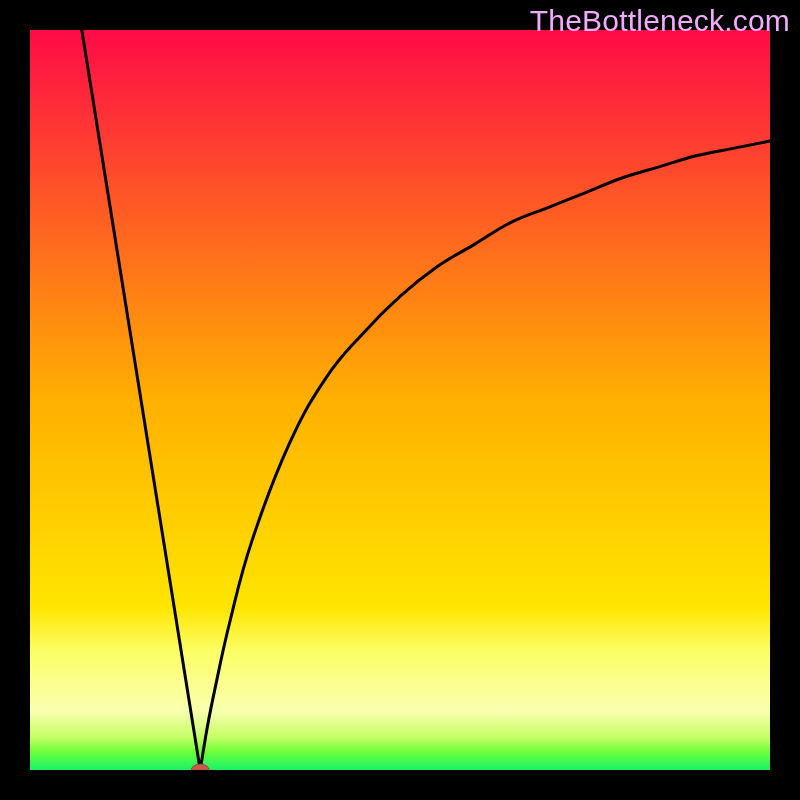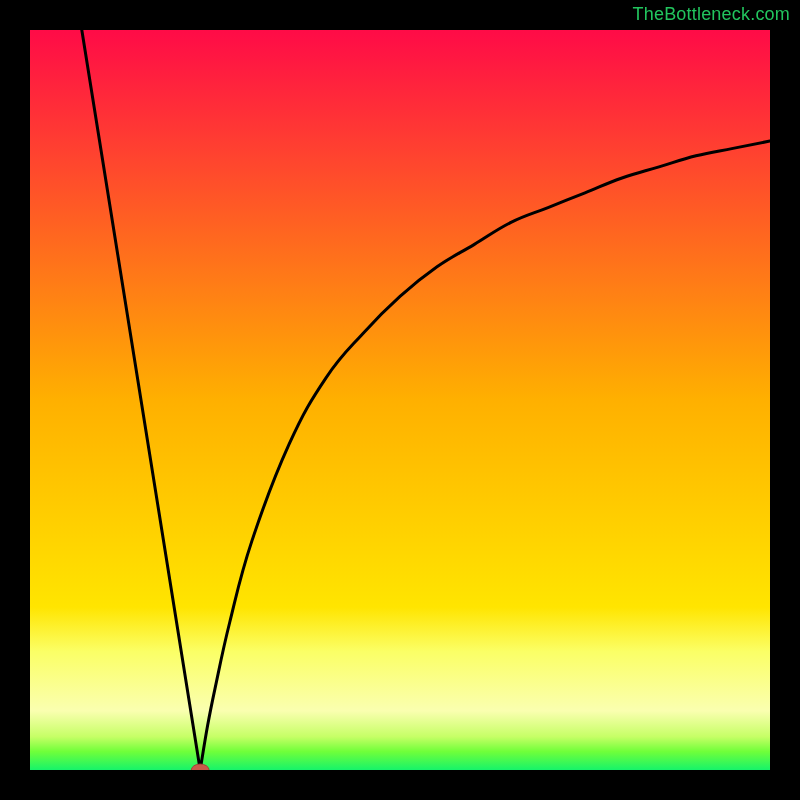--- a/index.html
+++ b/index.html
@@ -14,22 +14,22 @@
   .frame {
     position: relative;
     width: 800px;
     height: 800px;
     background: #000;
   }
   .watermark {
     position: absolute;
     top: 4px;
     right: 10px;
-    color: #22c55e;
-    font-size: 18px;
+    color: #f0abfc;
+    font-size: 30px;
     font-weight: 500;
     letter-spacing: 0.2px;
     z-index: 3;
   }
   .plot {
     position: absolute;
     left: 30px;
     top: 30px;
     width: 740px;
     height: 740px;

